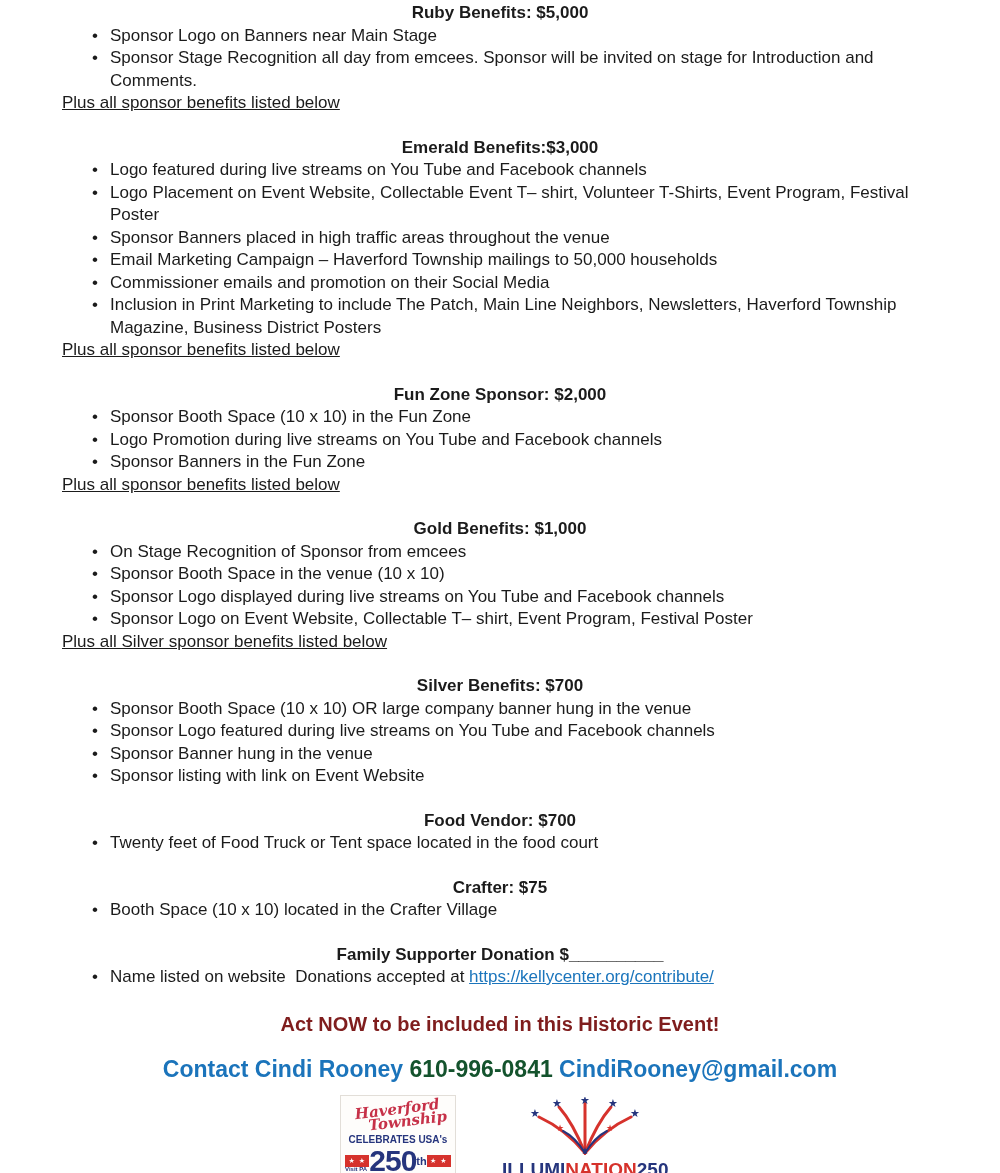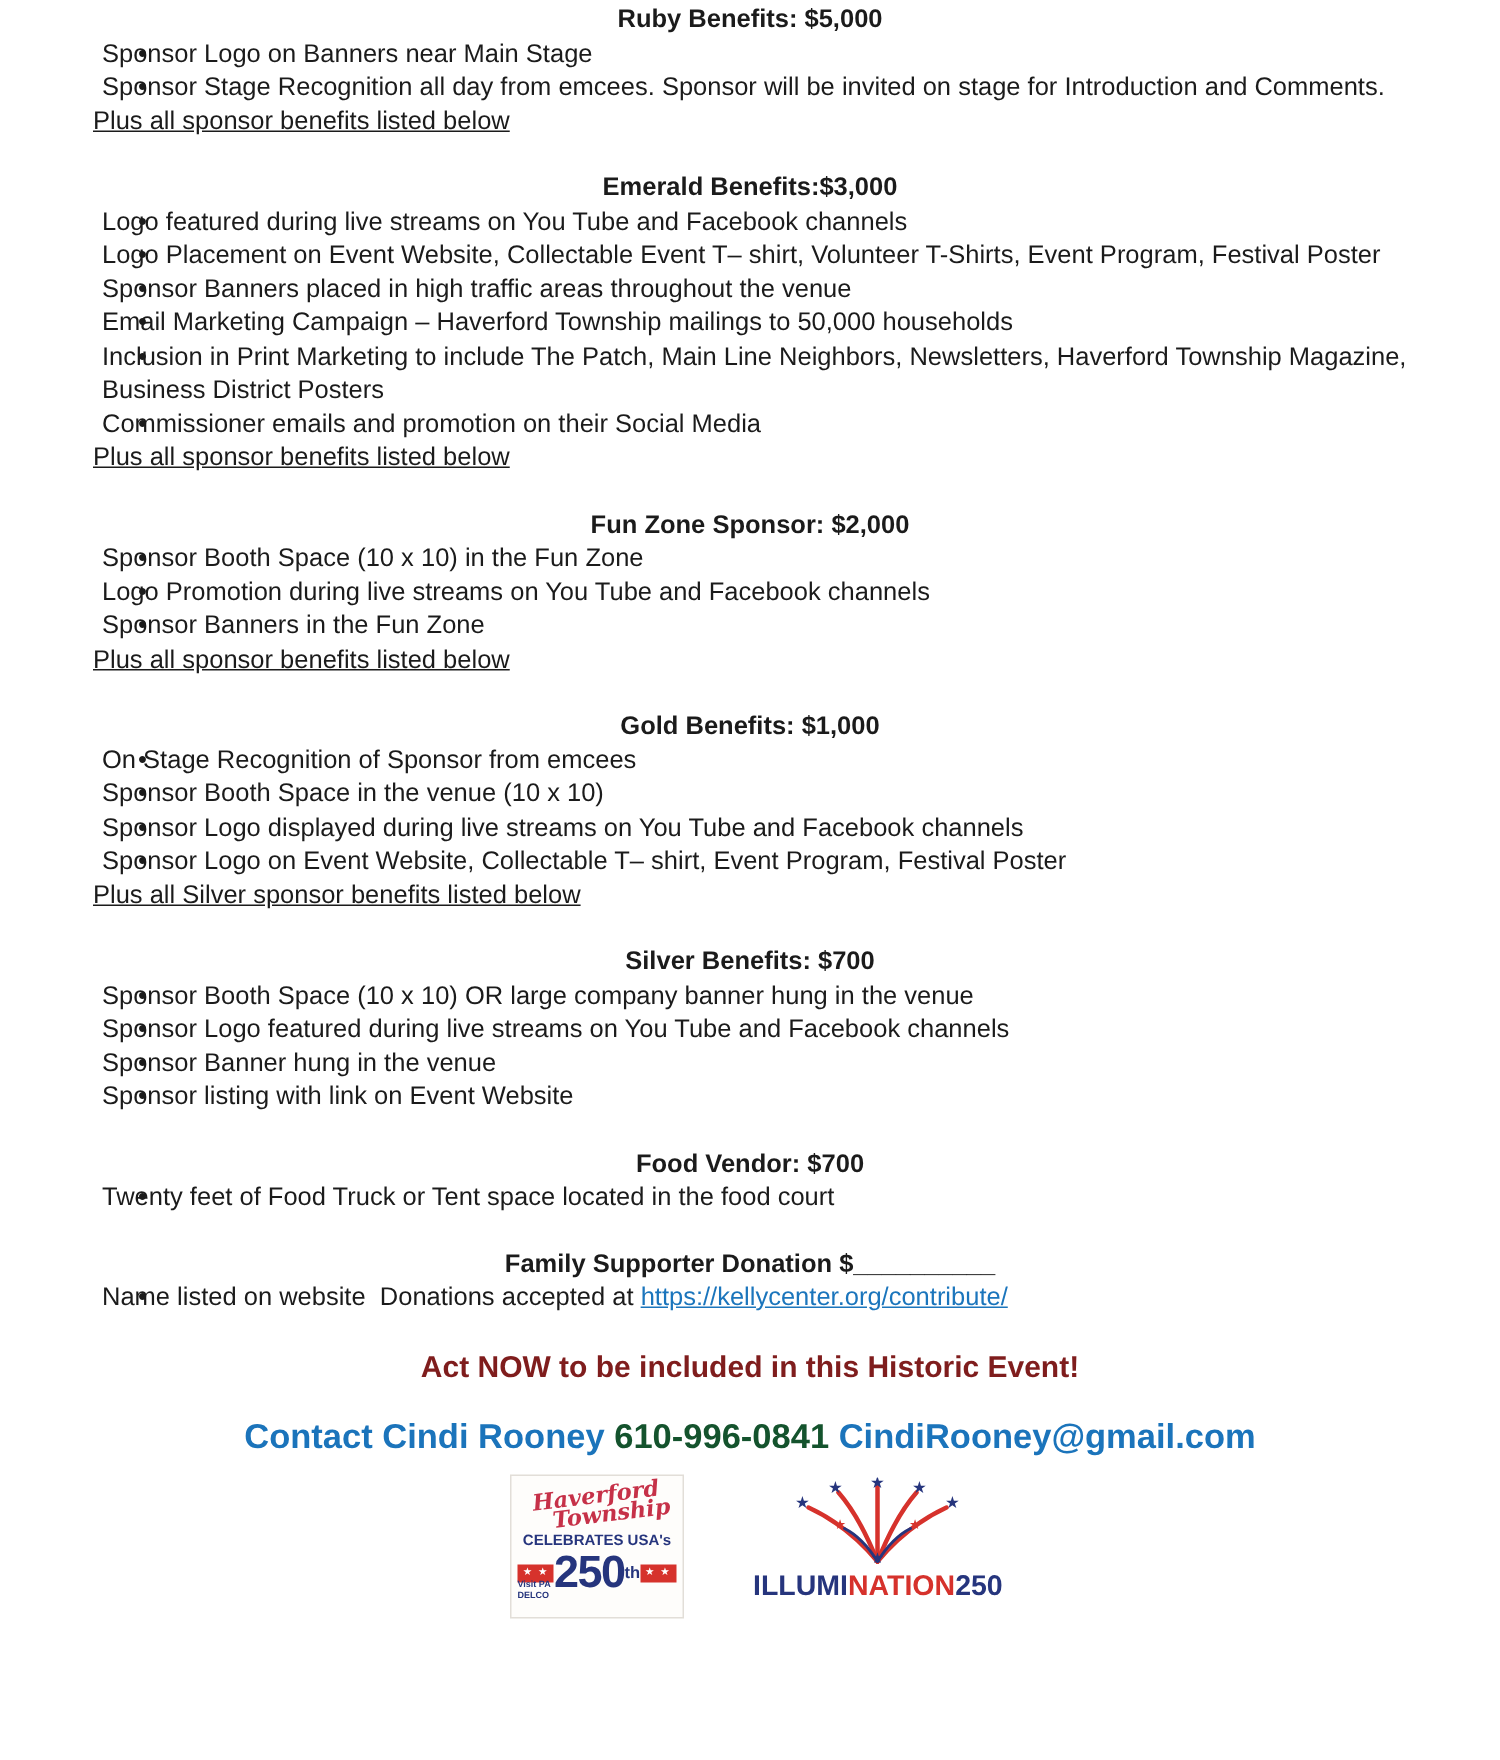--- a/index.html
+++ b/index.html
@@ -8,21 +8,21 @@
     font-family:"Liberation Sans","DejaVu Sans",sans-serif;
     font-size:17px;color:#1b1b1b;
   }
   .doc{position:relative;width:1000px;height:1173px;padding-top:2px;box-sizing:border-box;}
   .section{margin:0 0 22px 0;}
   .section-title{
     text-align:center;font-weight:bold;line-height:22.5px;white-space:pre-wrap;
   }
   ul.bullets{list-style:none;margin:0;padding:0;}
   li.bullet{
-    position:relative;padding-left:68px;padding-right:58px;
+    position:relative;padding-left:110px;padding-right:58px;
     line-height:22.5px;white-space:pre-wrap;
   }
   li.bullet::before{
     content:"\2022";position:absolute;left:92px;top:0;line-height:22.5px;color:#1b1b1b;
   }
   .note{
     margin-left:62px;line-height:22.5px;text-decoration:underline;
   }
   a.doc-link{text-decoration:underline;cursor:pointer;}
   .cta{
@@ -75,22 +75,22 @@
         </ul>
         <div class="note">Plus all sponsor benefits listed below</div>
       </section>
       <section class="section">
         <div class="section-title">Emerald Benefits:$3,000</div>
         <ul class="bullets">
           <li class="bullet">Logo featured during live streams on You Tube and Facebook channels</li>
           <li class="bullet">Logo Placement on Event Website, Collectable Event T– shirt, Volunteer T-Shirts, Event Program, Festival Poster</li>
           <li class="bullet">Sponsor Banners placed in high traffic areas throughout the venue</li>
           <li class="bullet">Email Marketing Campaign – Haverford Township mailings to 50,000 households</li>
+          <li class="bullet">Commissioner emails and promotion on their Social Media</li>
           <li class="bullet">Inclusion in Print Marketing to include The Patch, Main Line Neighbors, Newsletters, Haverford Township Magazine, Business District Posters</li>
-          <li class="bullet">Commissioner emails and promotion on their Social Media</li>
         </ul>
         <div class="note">Plus all sponsor benefits listed below</div>
       </section>
       <section class="section">
         <div class="section-title">Fun Zone Sponsor: $2,000</div>
         <ul class="bullets">
           <li class="bullet">Sponsor Booth Space (10 x 10) in the Fun Zone</li>
           <li class="bullet">Logo Promotion during live streams on You Tube and Facebook channels</li>
           <li class="bullet">Sponsor Banners in the Fun Zone</li>
         </ul>
@@ -112,20 +112,26 @@
           <li class="bullet">Sponsor Booth Space (10 x 10) OR large company banner hung in the venue</li>
           <li class="bullet">Sponsor Logo featured during live streams on You Tube and Facebook channels</li>
           <li class="bullet">Sponsor Banner hung in the venue</li>
           <li class="bullet">Sponsor listing with link on Event Website</li>
         </ul>
       </section>
       <section class="section">
         <div class="section-title">Food Vendor: $700</div>
         <ul class="bullets">
           <li class="bullet">Twenty feet of Food Truck or Tent space located in the food court</li>
+        </ul>
+      </section>
+      <section class="section">
+        <div class="section-title">Crafter: $75</div>
+        <ul class="bullets">
+          <li class="bullet">Booth Space (10 x 10) located in the Crafter Village</li>
         </ul>
       </section>
       <section class="section">
         <div class="section-title">Family Supporter Donation $__________</div>
         <ul class="bullets">
           <li class="bullet"><span>Name listed on website  Donations accepted at </span><a class="doc-link" style="color: rgb(27, 117, 188);">https://kellycenter.org/contribute/</a></li>
         </ul>
       </section>
     </div>
 

